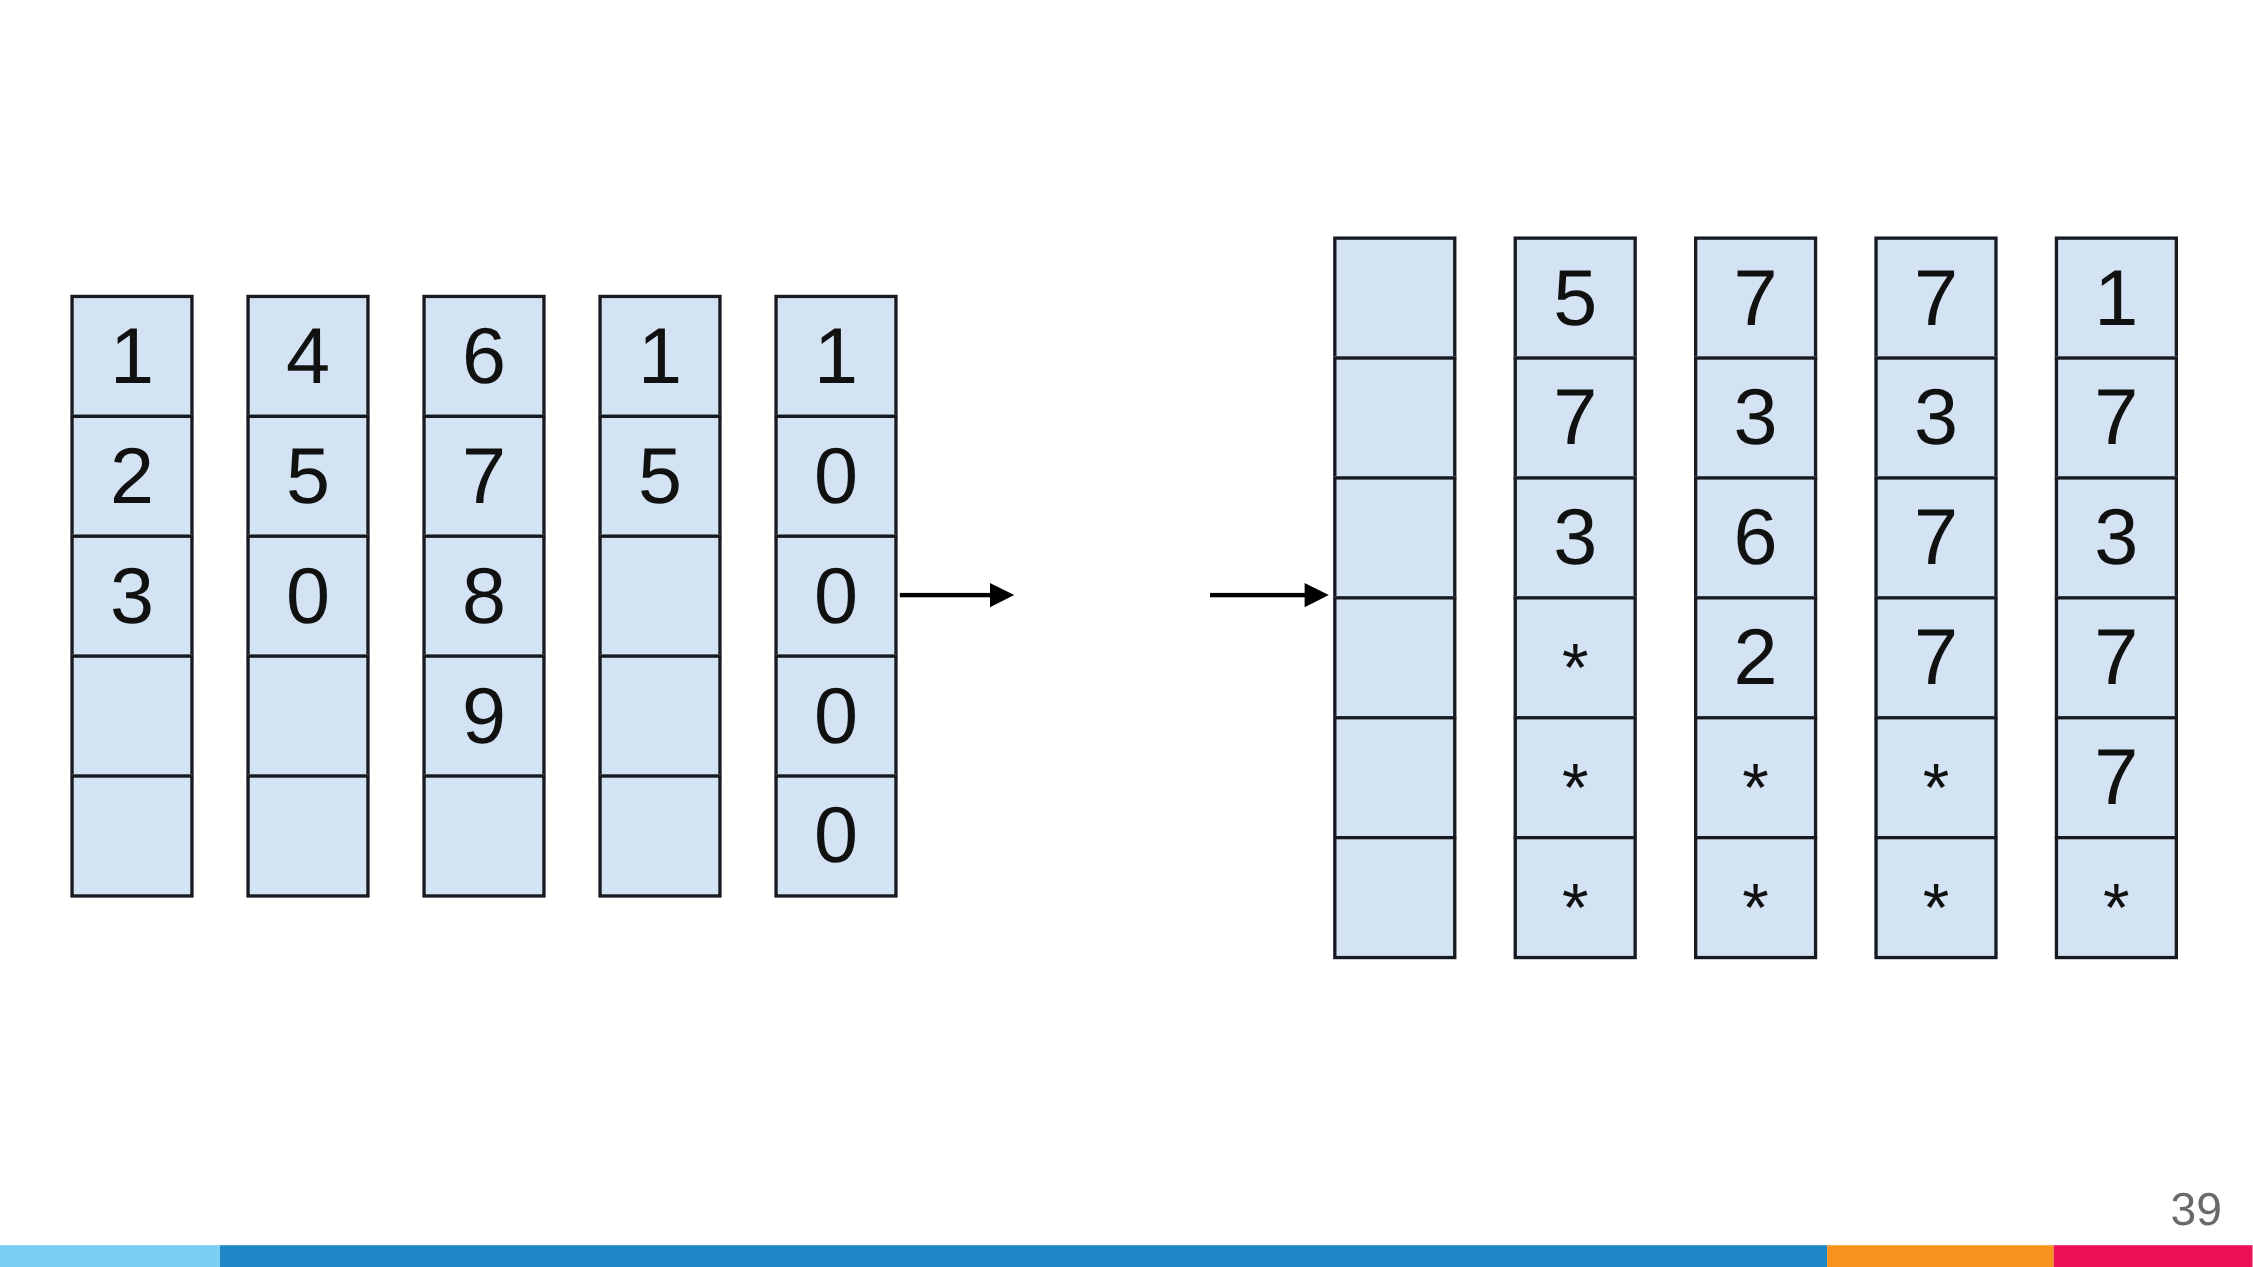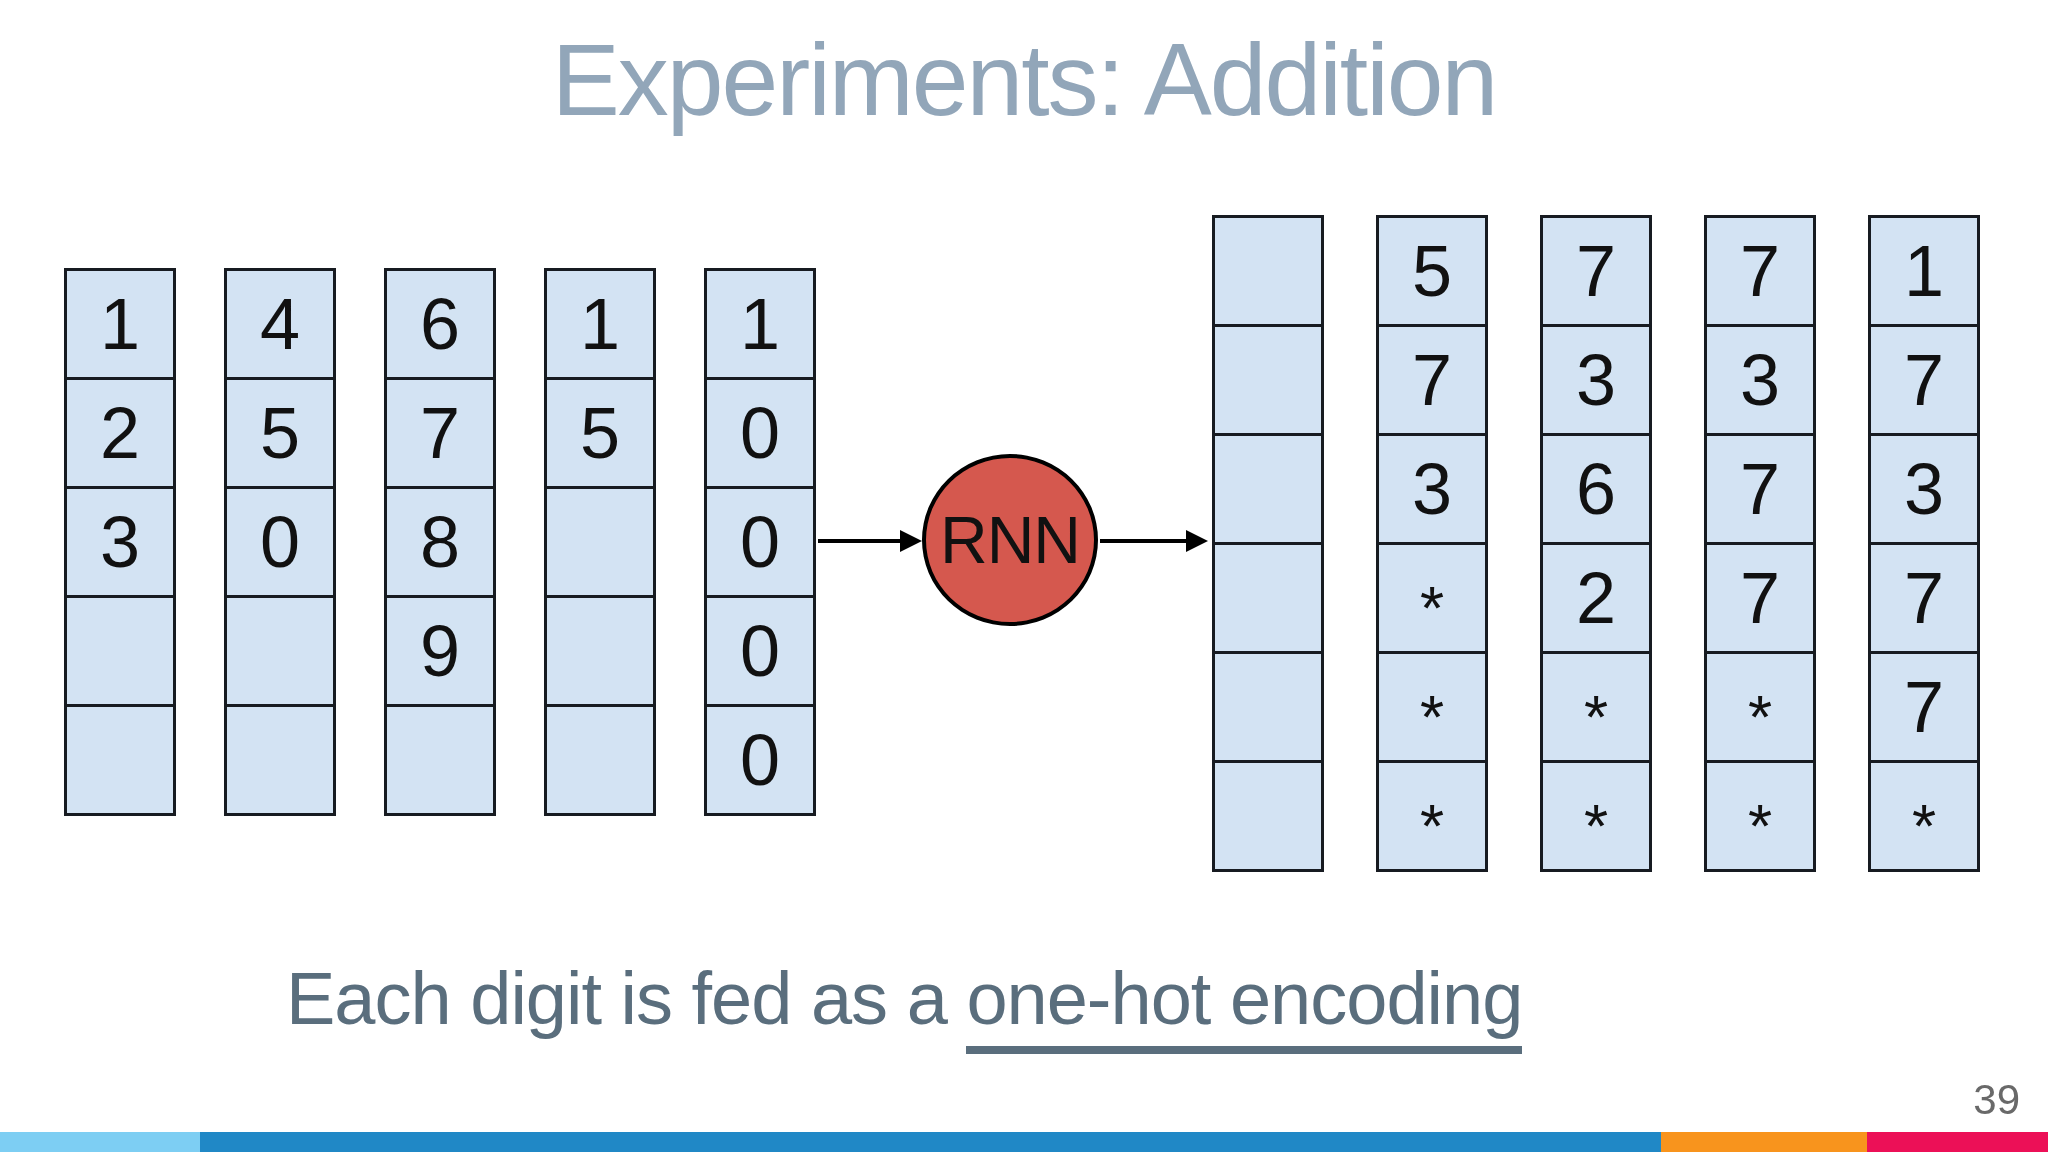--- a/index.html
+++ b/index.html
@@ -67,21 +67,20 @@
     position:absolute; left:0; bottom:0; width:100%; height:20px;
     display:flex;
   }
   .bar-seg{height:100%;}
 </style>
 </head>
 <body>
 
 <div class="slide">
 
-  <h1 class="title">Experiments: Addition</h1>
 
   <div class="col-group" id="input-group">
       <div class="col">
         <div class="cell">1</div>
         <div class="cell">2</div>
         <div class="cell">3</div>
         <div class="cell"></div>
         <div class="cell"></div>
       </div>
       <div class="col">
@@ -110,21 +109,20 @@
         <div class="cell">0</div>
         <div class="cell">0</div>
         <div class="cell">0</div>
         <div class="cell">0</div>
       </div>
     </div>
 
   <div class="arrow-line" id="arrow1-line"></div>
   <div class="arrow-head" id="arrow1-head"></div>
 
-  <div class="rnn">RNN</div>
 
   <div class="arrow-line" id="arrow2-line"></div>
   <div class="arrow-head" id="arrow2-head"></div>
 
   <div class="col-group" id="output-group">
       <div class="col">
         <div class="cell"></div>
         <div class="cell"></div>
         <div class="cell"></div>
         <div class="cell"></div>
@@ -158,21 +156,20 @@
       <div class="col">
         <div class="cell">1</div>
         <div class="cell">7</div>
         <div class="cell">3</div>
         <div class="cell">7</div>
         <div class="cell">7</div>
         <div class="cell ast">*</div>
       </div>
     </div>
 
-  <p class="caption"><span>Each digit is fed as a </span><span class="underl">one-hot encoding</span></p>
 
   <div class="page-num">39</div>
 
   <div id="footer-bar">
       <div class="bar-seg" style="width: 200px; background: rgb(125, 206, 243);"></div>
       <div class="bar-seg" style="width: 1461px; background: rgb(32, 136, 198);"></div>
       <div class="bar-seg" style="width: 206px; background: rgb(248, 148, 29);"></div>
       <div class="bar-seg" style="width: 181px; background: rgb(236, 16, 87);"></div>
     </div>
 

